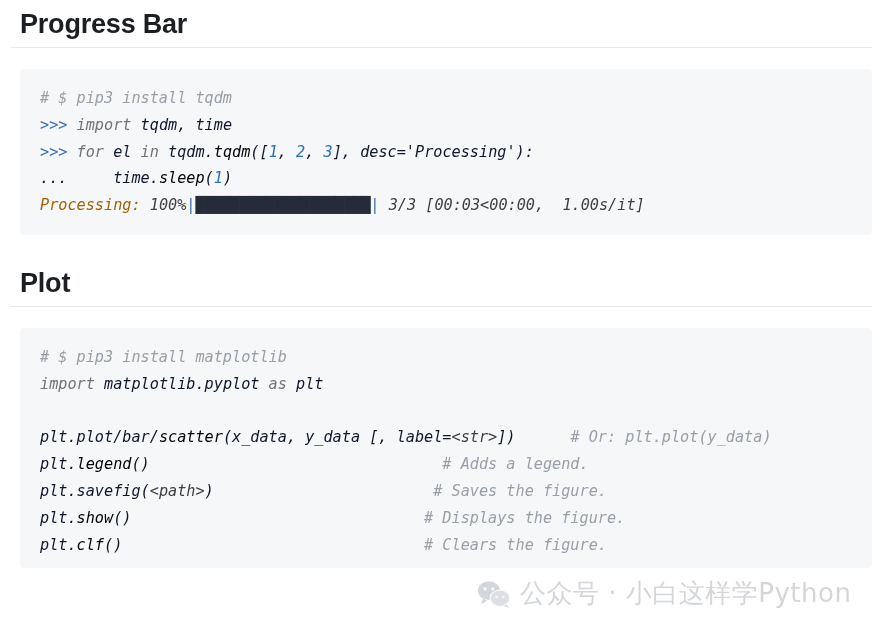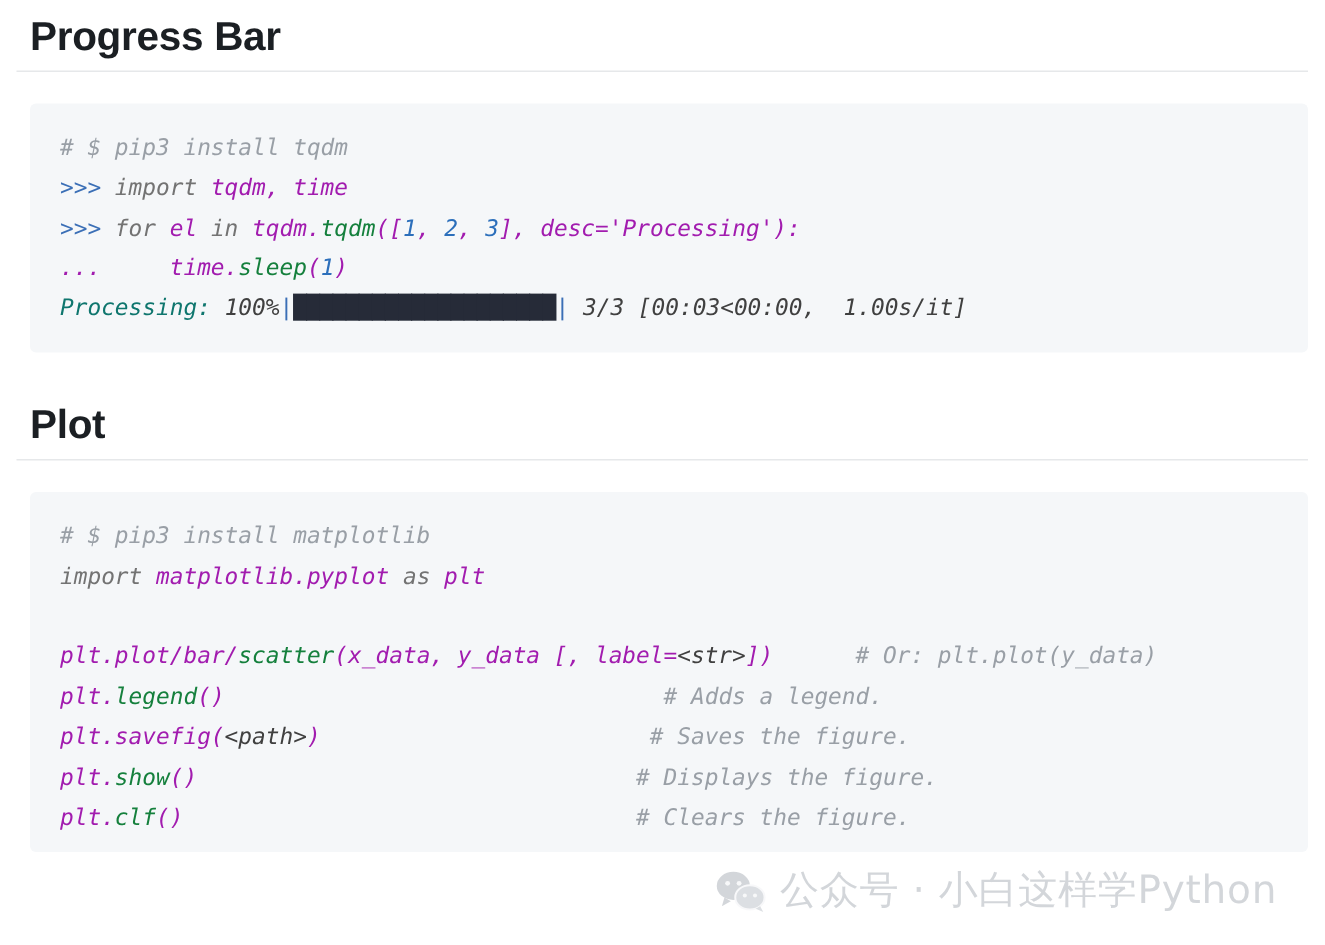--- a/index.html
+++ b/index.html
@@ -54,25 +54,25 @@
   .code-block.plot-block {
     padding-bottom: 10px;
   }
   .ln { display: block; height: 26.8px; font-style: italic; }
   .ln.blank { height: 26.8px; }
 
   
   .c-comment  { color: #999fa6; }
   .c-prompt   { color: #3b6fb6; }
   .c-kw       { color: #737373; }
-  .c-fn       { color: #15803d; }
+  .c-fn       { color: #000000; }
   .c-num      { color: #2c6fbb; }
-  .c-plain    { color: #a21caf; }
+  .c-plain    { color: #0f172a; }
   .c-blue     { color: #404040; }
-  .c-orange   { color: #0f766e; }
+  .c-orange   { color: #a16207; }
   .c-bar      { color: #262b38; letter-spacing: -0.4px; }
   .c-pipe     { color: #3b6fb6; }
 
   
   .watermark {
     position: absolute;
     left: 477px;
     top: 576px;
     display: flex;
     align-items: center;

